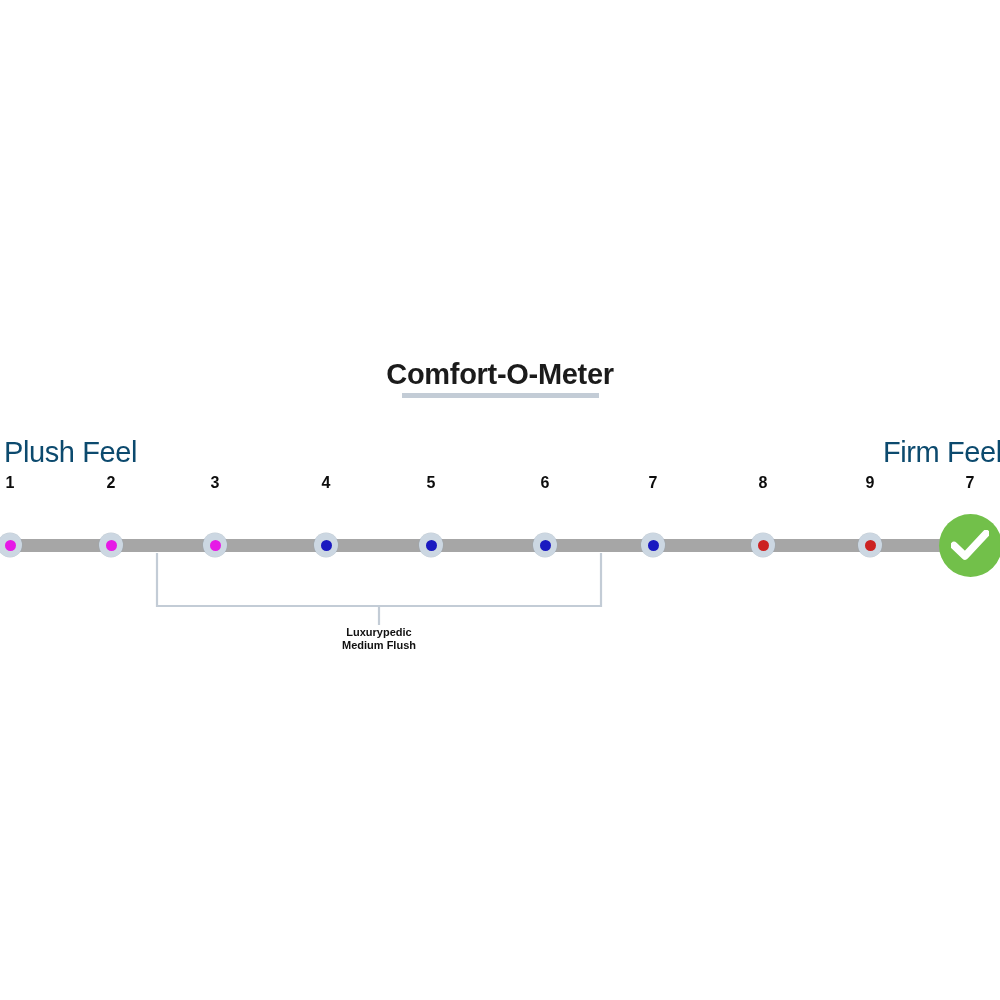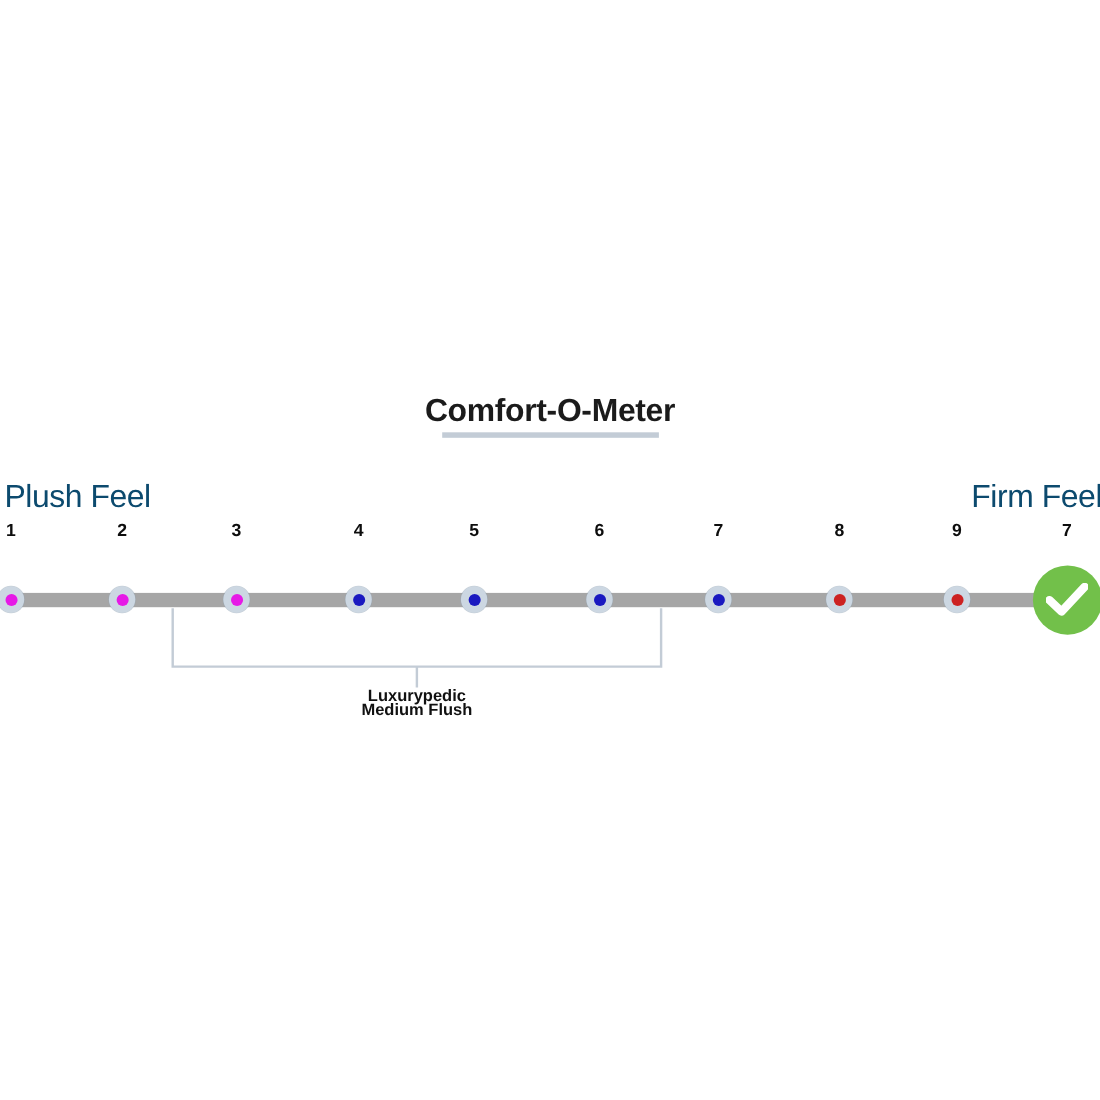--- a/index.html
+++ b/index.html
@@ -132,21 +132,21 @@
     width: 460px;
     height: 110px;
     pointer-events: none;
   }
   .callout-label {
     position: absolute;
     top: 626px;
     left: 379px;
     transform: translateX(-50%);
     text-align: center;
-    font-size: 15px;
+    font-size: 11px;
     font-weight: 700;
     line-height: 13px;
     color: #111111;
     white-space: nowrap;
   }
 </style>
 </head>
 <body>
 
 <div id="comfort-o-meter-widget">

